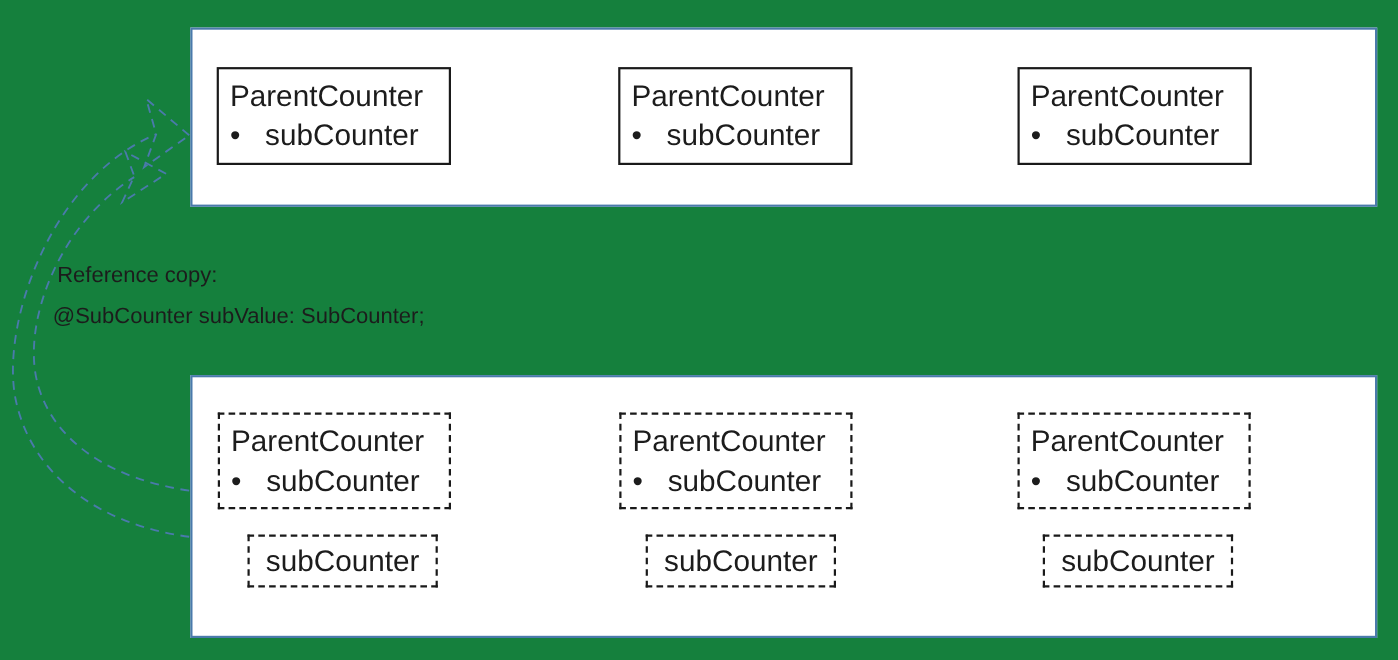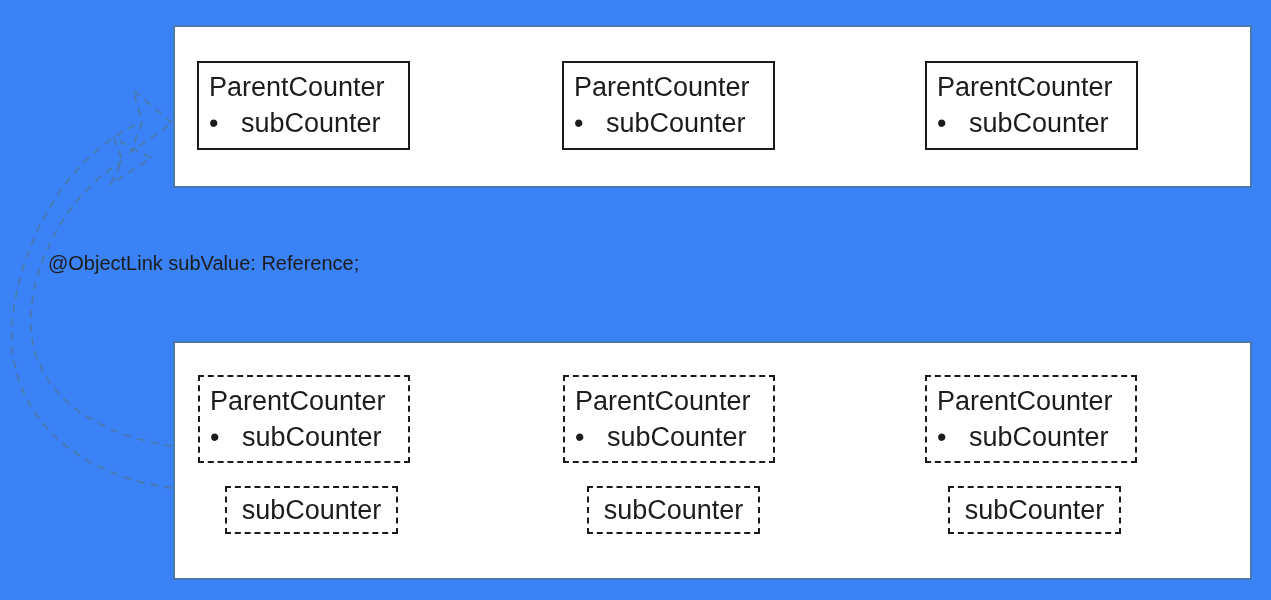--- a/index.html
+++ b/index.html
@@ -1,19 +1,19 @@
 <!DOCTYPE html>
 <html><head>
 <meta charset="utf-8">
 <style>
   html,body{margin:0;padding:0;background:#ffffff;}
   .page{
     position:relative;width:1271px;height:600px;overflow:hidden;
     font-family:"Liberation Sans","DejaVu Sans",sans-serif;
-    color:#1c1c1c;background:#3b82f6;
+    color:#1c1c1c;background:#15803d;
   }
   .arrows{position:absolute;left:0;top:0;width:1271px;height:600px;}
   .arrow-stroke{fill:none;stroke:#4a7aab;stroke-width:1.7;stroke-dasharray:8 6;stroke-linecap:butt;}
 
   .panel{
     position:absolute;left:173px;width:1079px;
     border:2px solid #4a7aab;background:#ffffff;box-sizing:border-box;
   }
   .panel.top{top:25px;height:163px;}
   .panel.bottom{top:341px;height:239px;}
@@ -71,22 +71,23 @@
     <div class="pbox" style="left:750px;">
       <div class="pbox-title">ParentCounter</div>
       <div class="pbox-item">
         <span class="bullet">•</span>
         <span>subCounter</span>
       </div>
     </div>
   </div>
 
   <div class="note">
+    <div class="note-title">Reference copy:</div>
     <div class="note-code">
-      <div>@ObjectLink subValue: Reference;</div>
+      <div>@SubCounter subValue: SubCounter;</div>
     </div>
   </div>
 
   <div class="panel bottom">
     <div class="pbox" style="left:23px;">
       <div class="pbox-title">ParentCounter</div>
       <div class="pbox-item">
         <span class="bullet">•</span>
         <span>subCounter</span>
       </div>

